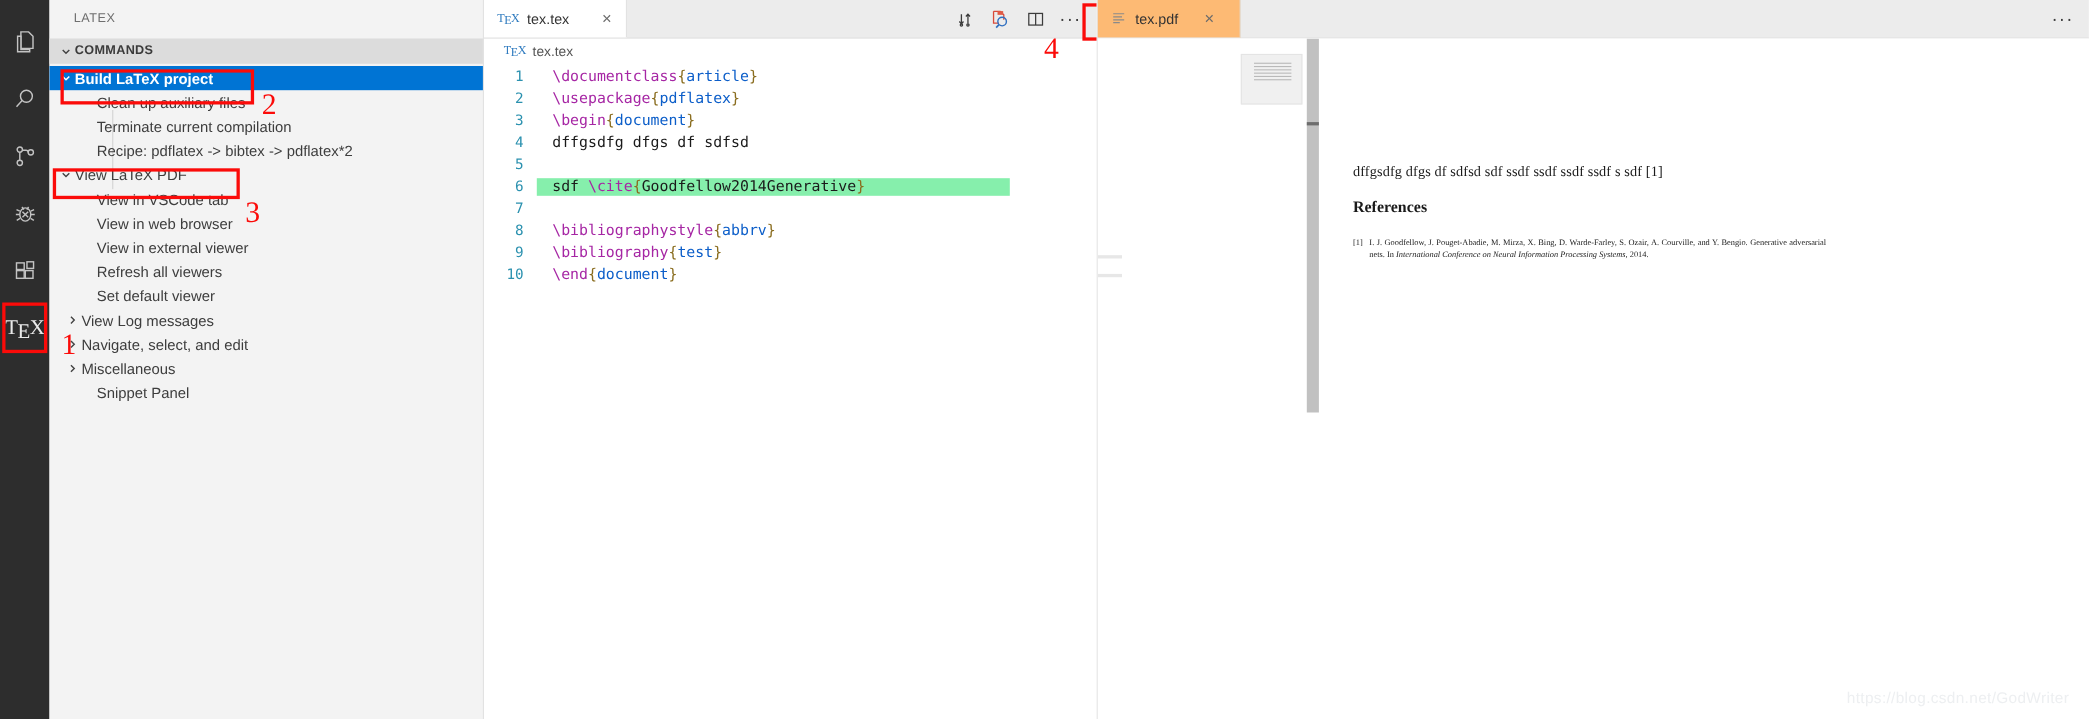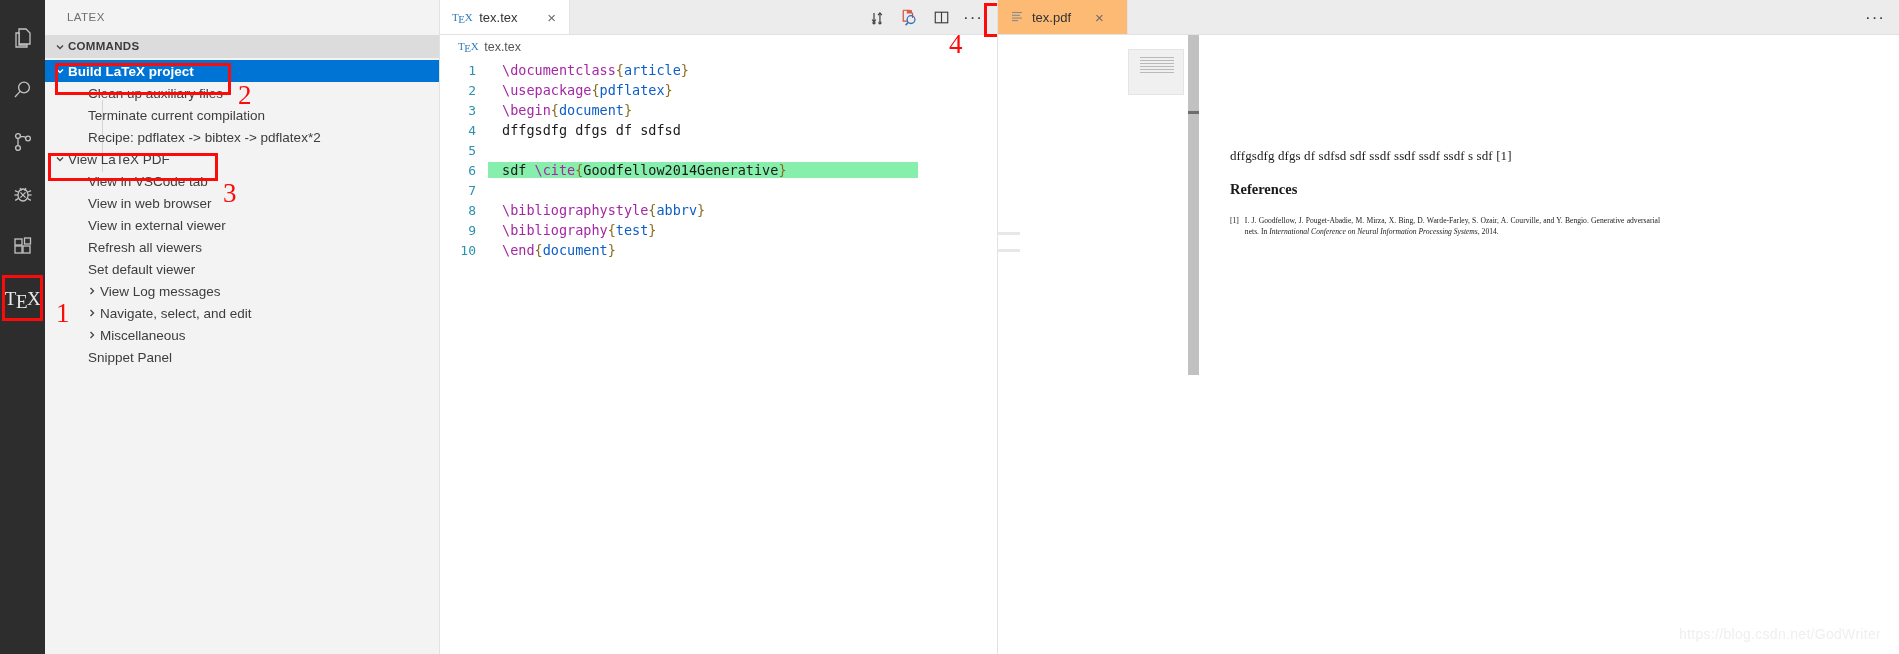--- a/index.html
+++ b/index.html
@@ -57,21 +57,21 @@
   }
   .chev { width: 16px; display:inline-flex; align-items:center; justify-content:center; flex:0 0 16px; }
   .chev svg { display:block; }
   .tree { padding-top: 2px; }
   .tree-row {
     height: 22px; display: flex; align-items: center;
     font-size: 13.5px; color: #3d3d3d;
     position: relative; padding-left: 7px;
     white-space: nowrap;
   }
-  .tree-row.indent1 { padding-left: 39px; }
+  .tree-row.indent1 { padding-left: 13px; }
   .tree-row.indent2 { padding-left: 43px; }
   .tree-row.selected {
     background: #0074d4; color: #ffffff; font-weight: bold;
   }
   .tree-row.selected .chev svg path,
   .tree-row.selected .chev svg polyline { stroke: #ffffff; }
   .tree-label { display:inline-block; }
   .guide {
     position: absolute; left: 57px; top: 100px; width: 1px; height: 72px;
     background: #d3d3d3;

